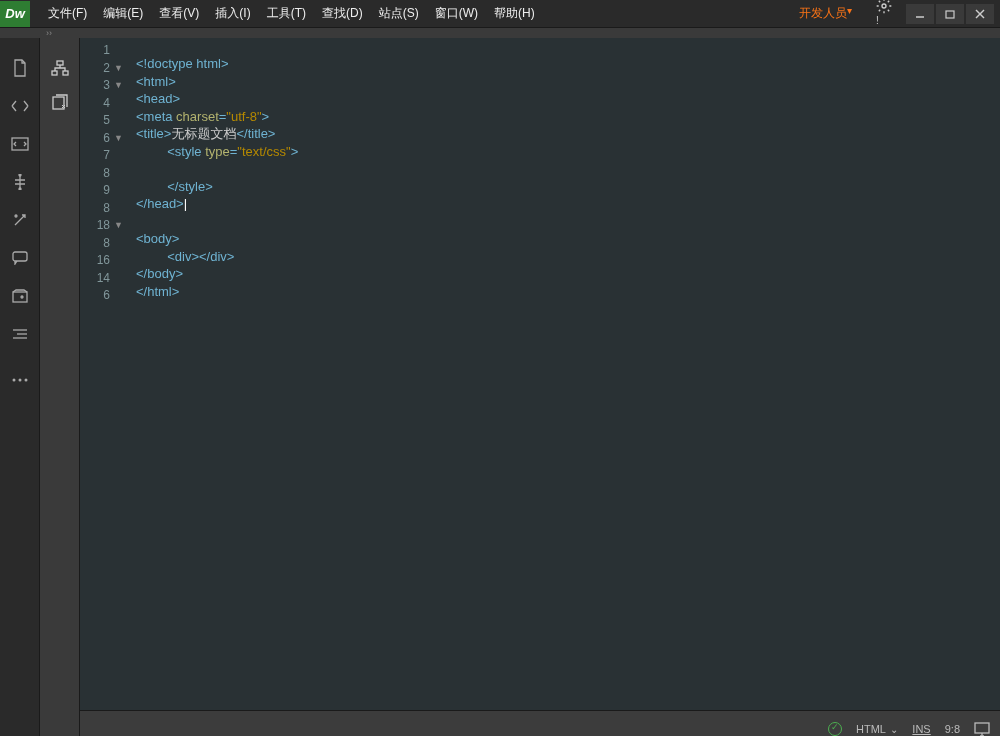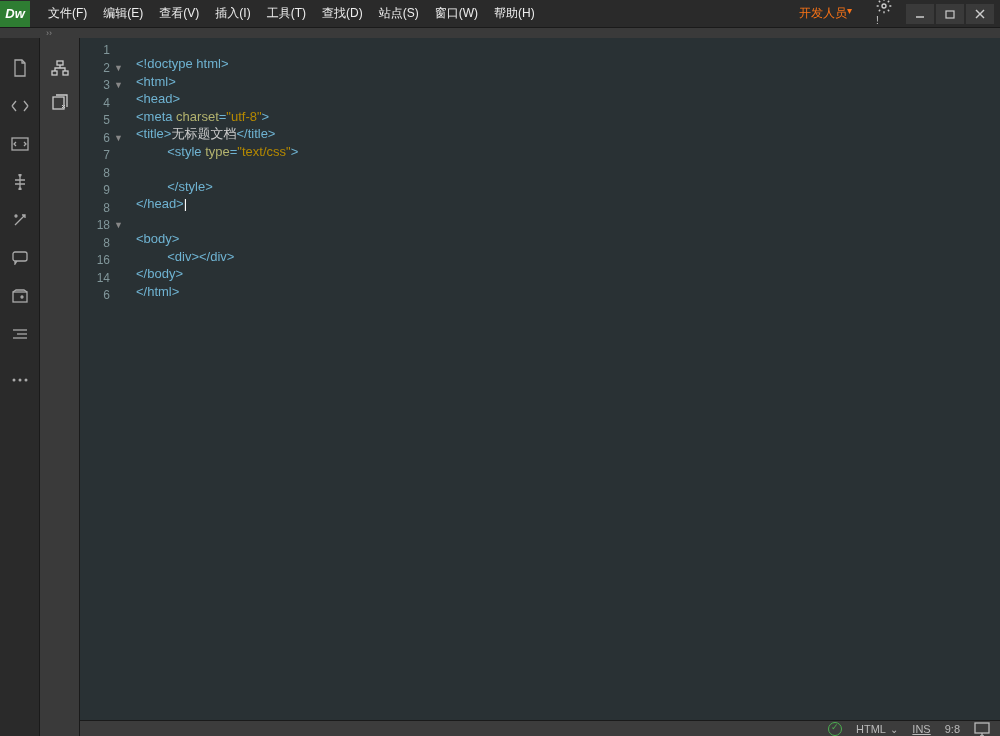--- a/index.html
+++ b/index.html
@@ -33,21 +33,21 @@
 .gutter { width: 48px; background: #293134; color: #81969a; text-align: right; padding: 4px 6px 0 0; line-height: 17.5px; font-size: 12px; user-select: none; }
 .gutter .gl { display: flex; justify-content: flex-end; align-items: center; gap: 4px; height: 17.5px; }
 .fold { color: #888; font-size: 9px; width: 8px; }
 .codecol { flex: 1; padding: 17px 0 0 8px; line-height: 17.5px; white-space: pre; color: #d0d0d0; }
 .tag { color: #6fb3d2; }
 .attr-name { color: #b3b36f; text-align: right; }
 .attr-val { color: #b58900; }
 .txt-content { color: #cccccc; font-family: Liberation Mono, monospace; }
 .cursor-line::after { content: "|"; color: #fff; animation: blink 1s infinite; }
 
-.statusbar { height: 16px; background: #3c3c3c; border-top: 1px solid #1a1a1a; display: flex; align-items: center; font-size: 11px; color: #bbb; flex-direction: column; }
+.statusbar { height: 26px; background: #3c3c3c; border-top: 1px solid #1a1a1a; display: flex; align-items: center; font-size: 11px; color: #bbb; flex-direction: column; }
 .statusbar .scroll-track { flex: 1; height: 12px; margin: 0 6px; }
 .status-right { margin-left: auto; display: flex; align-items: center; gap: 14px; padding: 0 10px; }
 .status-item { display: flex; align-items: center; gap: 4px; }
 .green-dot { width: 14px; height: 14px; border: 1.5px solid #4caf50; border-radius: 50%; position: relative; }
 .green-dot::after { content: "✓"; color: #4caf50; font-size: 9px; position: absolute; top: -1px; left: 2px; }
 .chev { font-size: 10px; }
 
 svg { display: block; }
 </style>
 </head>

